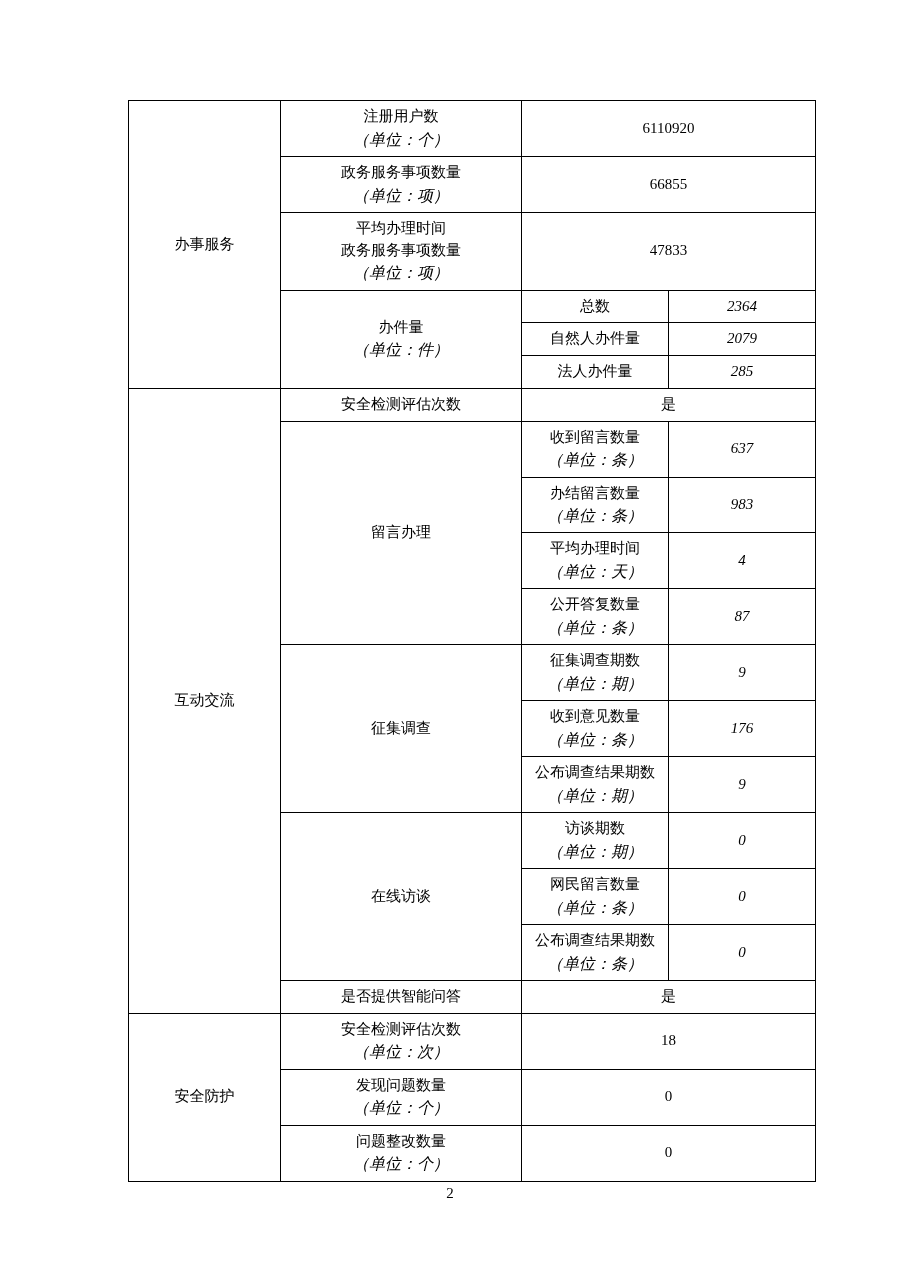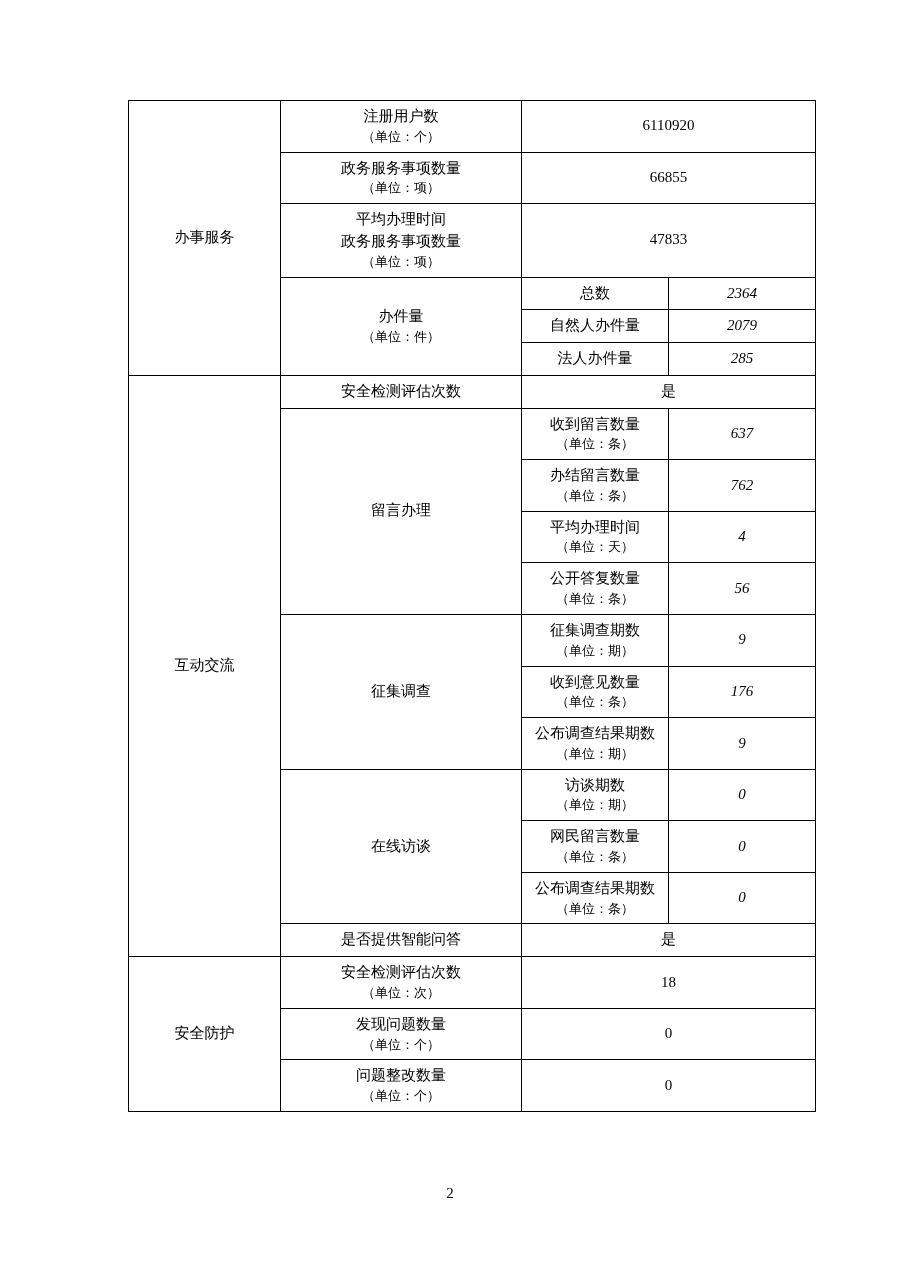--- a/index.html
+++ b/index.html
@@ -54,21 +54,22 @@
     font-style: italic;
   }
   td.valwide {
     width: 285px;
   }
   .lbl-2 {
     display: block;
   }
   .unit {
     display: block;
-    font-size: 13px;
+    font-size: 16px;
+    font-style: italic;
   }
   .num {
     font-family: "Liberation Serif", "DejaVu Serif", serif;
     font-size: 15px;
   }
   .page-number {
     position: absolute;
     left: 0;
     right: 0;
     top: 1185px;
@@ -140,35 +141,35 @@
             <span class="lbl-2">收到留言数量</span>
             <span class="unit">（单位：条）</span>
           </td>
           <td class="val num">637</td>
         </tr>
         <tr>
           <td class="sub">
             <span class="lbl-2">办结留言数量</span>
             <span class="unit">（单位：条）</span>
           </td>
-          <td class="val num">762</td>
+          <td class="val num">983</td>
         </tr>
         <tr>
           <td class="sub">
             <span class="lbl-2">平均办理时间</span>
             <span class="unit">（单位：天）</span>
           </td>
           <td class="val num">4</td>
         </tr>
         <tr>
           <td class="sub">
             <span class="lbl-2">公开答复数量</span>
             <span class="unit">（单位：条）</span>
           </td>
-          <td class="val num">56</td>
+          <td class="val num">87</td>
         </tr>
 
         <tr>
           <td class="item" rowspan="3">征集调查</td>
           <td class="sub">
             <span class="lbl-2">征集调查期数</span>
             <span class="unit">（单位：期）</span>
           </td>
           <td class="val num">9</td>
         </tr>

